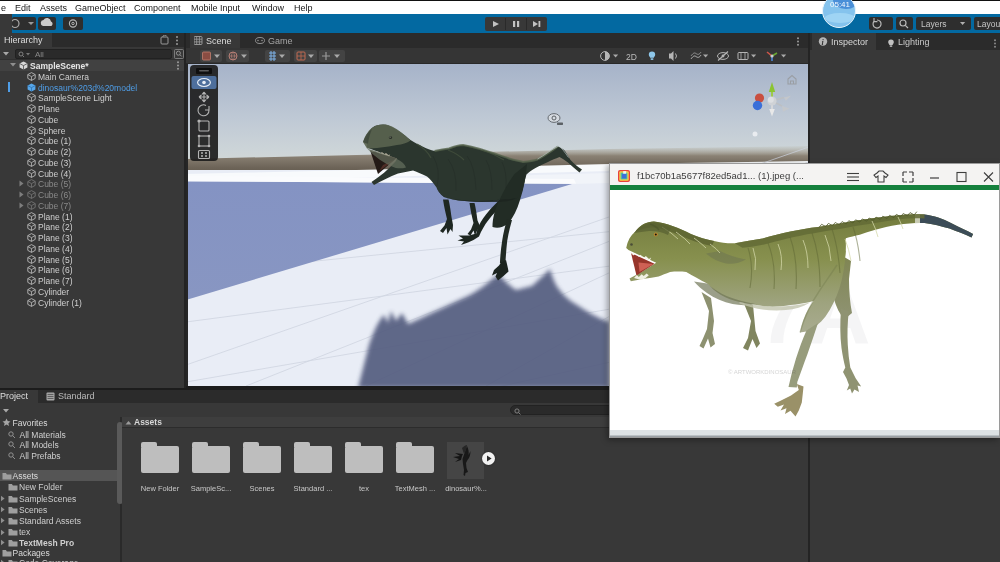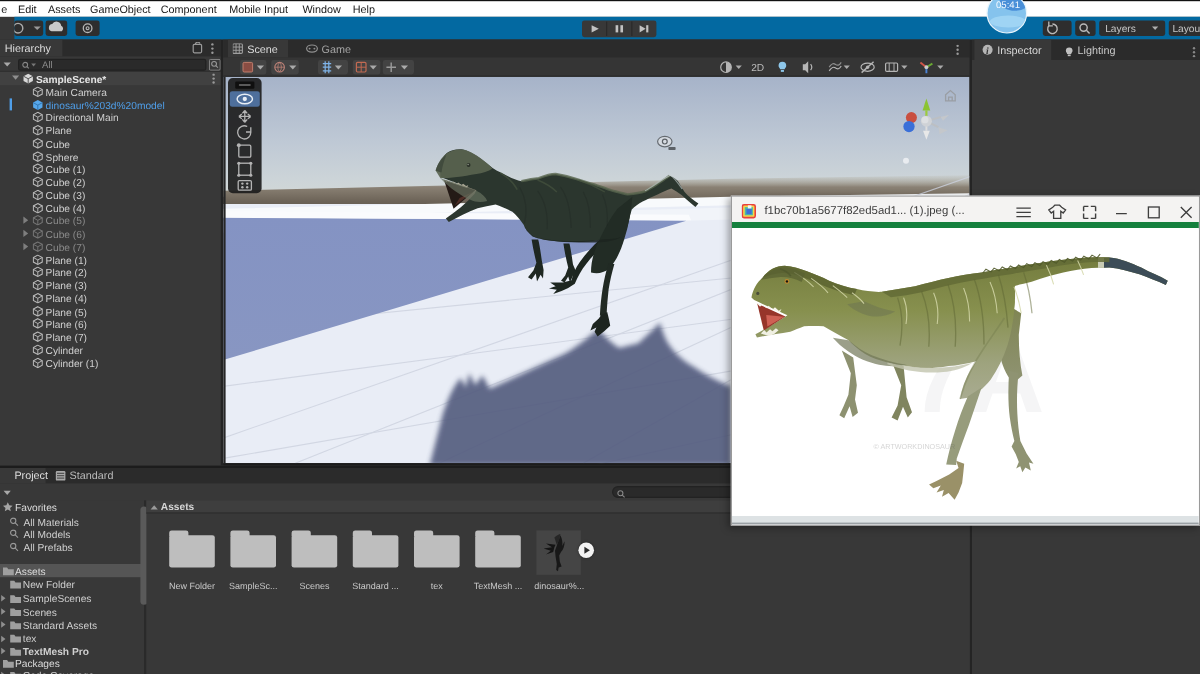--- a/index.html
+++ b/index.html
@@ -139,21 +139,21 @@
             <path d="M4.5 0.4L8.4 2.5v4L4.5 8.6 0.6 6.5v-4z" fill="#57a7ea"></path>
             <path d="M0.6 2.5l3.9 2.1 3.9-2.1M4.5 4.6v4" stroke="#2a6ca8" stroke-width="0.7" fill="none"></path>
           </svg>
           <span class="t" style="left:38px;color:#4f9ee8">dinosaur%203d%20model</span>
         </div>
         <div class="hrow" style="top:32.25px">
           <svg style="left:27px" width="9" height="9" viewBox="0 0 9 9">
             <path d="M4.5 0.6L8.2 2.6v3.8L4.5 8.4 0.8 6.4V2.6z" fill="none" stroke="#b9b9b9" stroke-width="0.9"></path>
             <path d="M0.8 2.6l3.7 2 3.7-2M4.5 4.6v3.8" fill="none" stroke="#b9b9b9" stroke-width="0.8"></path>
           </svg>
-          <span class="t" style="left:38px;color:#cfcfcf">Directional Main</span>
+          <span class="t" style="left:38px;color:#cfcfcf">SampleScene Light</span>
         </div>
         <div class="hrow" style="top:43.00px">
           <svg style="left:27px" width="9" height="9" viewBox="0 0 9 9">
             <path d="M4.5 0.6L8.2 2.6v3.8L4.5 8.4 0.8 6.4V2.6z" fill="none" stroke="#b9b9b9" stroke-width="0.9"></path>
             <path d="M0.8 2.6l3.7 2 3.7-2M4.5 4.6v3.8" fill="none" stroke="#b9b9b9" stroke-width="0.8"></path>
           </svg>
           <span class="t" style="left:38px;color:#cfcfcf">Plane</span>
         </div>
         <div class="hrow" style="top:53.75px">
           <svg style="left:27px" width="9" height="9" viewBox="0 0 9 9">
@@ -526,21 +526,21 @@
           <circle cx="2" cy="1.2" r="1" fill="#888"></circle>
           <circle cx="2" cy="4.5" r="1" fill="#888"></circle>
           <circle cx="2" cy="7.8" r="1" fill="#888"></circle>
         </svg>
   </div>
 </div>
 <div class="abs" style="left:808px;top:33px;width:2px;height:529px;background:#242424"></div>
 
 <div class="abs" id="project" style="left:0;top:388px;width:808px;height:174px;background:#383838;border-top:2px solid #1c1c1c">
   <div class="abs tabbar" style="left:0;top:0;width:808px;height:13px">
-    <div class="abs tab-on" style="left:0;top:0;width:38px;height:13px;font-size:9px;line-height:13px;padding-left:12px">Project</div>
+    <div class="abs tab-on" style="left:0;top:0;width:38px;height:13px;font-size:9px;line-height:13px;padding-left:0">Project</div>
     <svg class="abs" style="left:46px;top:2px" width="10" height="9" viewBox="0 0 10 9">
           <rect x="0.5" y="0.5" width="8" height="8" rx="1" fill="#a9a9a9"></rect>
           <line x1="1.5" y1="2.4" x2="7.5" y2="2.4" stroke="#555"></line>
           <line x1="1.5" y1="4.4" x2="7.5" y2="4.4" stroke="#555"></line>
           <line x1="1.5" y1="6.4" x2="7.5" y2="6.4" stroke="#555"></line>
         </svg>
     <span class="abs" style="left:58px;top:0;font-size:9px;color:#b9b9b9;line-height:13px">Standard</span>
   </div>
   <div class="abs" style="left:0;top:13px;width:808px;height:14px;background:#383838">
     <svg class="abs" style="left:2px;top:5px" width="8" height="6" viewBox="0 0 8 6">

